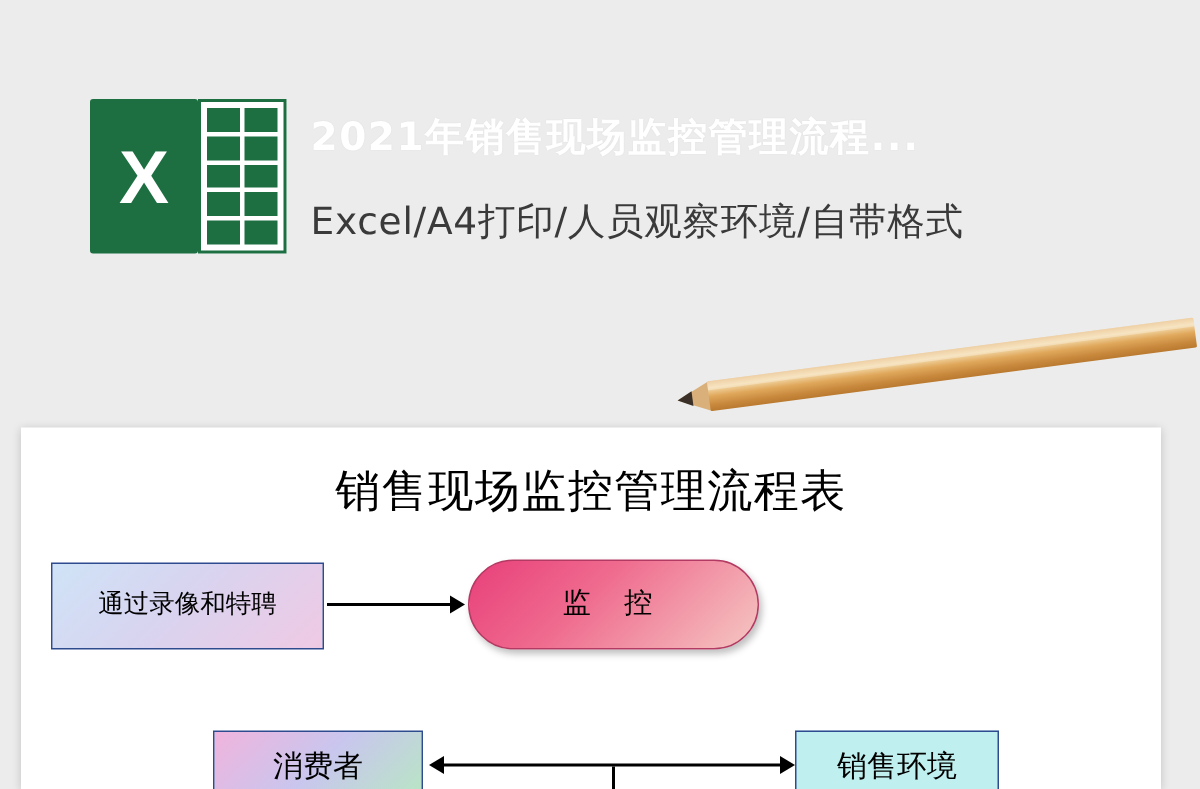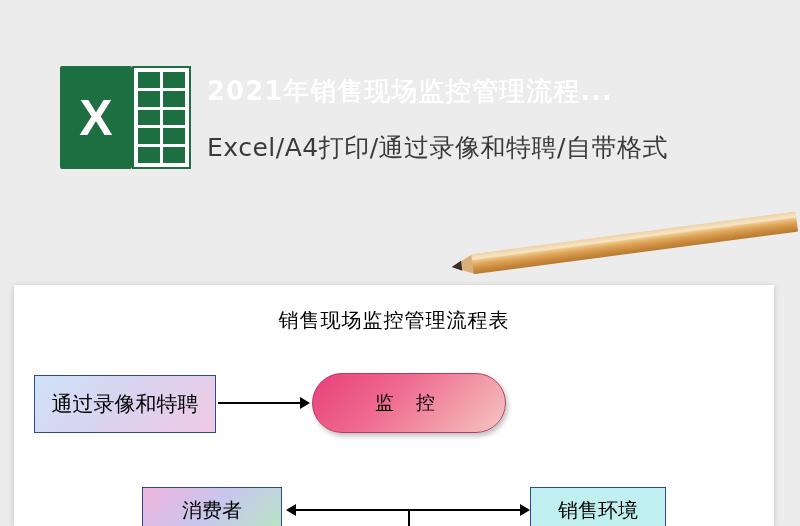--- a/index.html
+++ b/index.html
@@ -160,21 +160,21 @@
     height: 241px;
     background: #ffffff;
     box-shadow: 0 1px 6px rgba(0,0,0,0.18);
   }
   .sheet-title {
     position: absolute;
     left: 0;
     top: 22px;
     width: 760px;
     text-align: center;
-    font-size: 20px;
+    font-size: 30px;
     color: #000000;
     font-family: "DejaVu Serif", serif;
     letter-spacing: 1px;
   }
 
   
   .flow-box {
     position: absolute;
     box-sizing: border-box;
     display: flex;
@@ -185,21 +185,21 @@
     color: #000000;
     line-height: 1.25;
   }
   #box-observe {
     left: 20px;
     top: 90px;
     width: 182px;
     height: 58px;
     border: 1px solid #2e4b8f;
     background: linear-gradient(135deg, #cfe3f7 0%, #d8d4f0 45%, #efc9e4 100%);
-    font-size: 21px;
+    font-size: 17px;
   }
   #box-monitor {
     left: 298px;
     top: 88px;
     width: 194px;
     height: 60px;
     border-radius: 30px;
     border: 1px solid #b33a63;
     background: linear-gradient(135deg, #e8407a 0%, #ef6a8e 40%, #f5c7c2 100%);
     font-size: 19px;
@@ -297,21 +297,21 @@
           <i></i>
           <i></i>
           <i></i>
           <i></i>
           <i></i>
           <i></i>
       </div>
     </div>
 
     <div class="title-main">2021年销售现场监控管理流程...</div>
-    <div class="title-sub">Excel/A4打印/通过录像和特聘/自带格式</div>
+    <div class="title-sub">Excel/A4打印/人员观察环境/自带格式</div>
 
     <div class="pencil">
       <div class="tip"></div>
       <div class="tip-lead"></div>
       <div class="body"></div>
       <div class="body-shade"></div>
     </div>
   </div>
 
   <div class="sheet">

